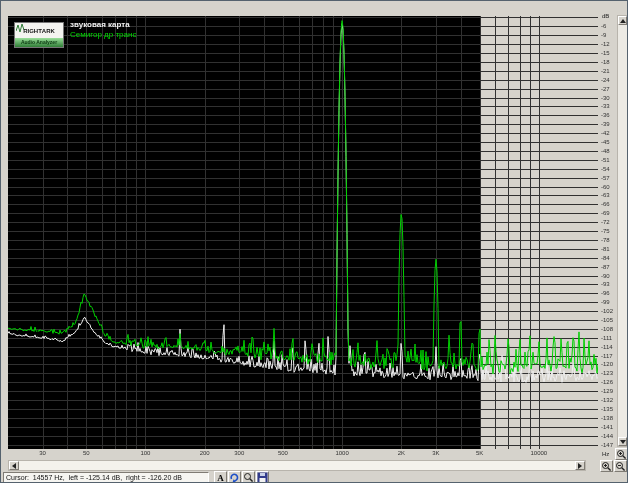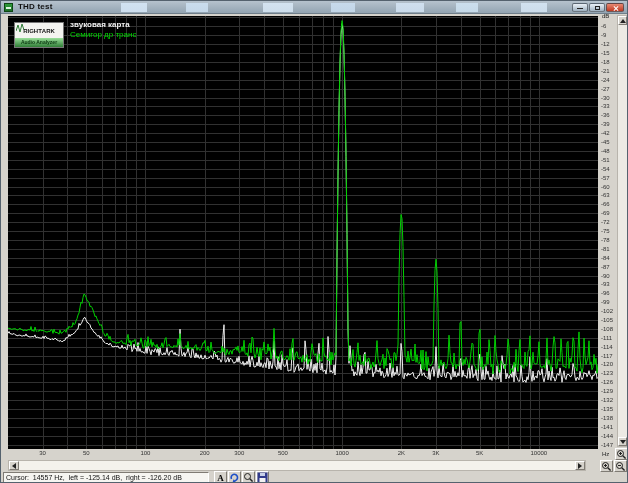--- a/index.html
+++ b/index.html
@@ -27,21 +27,21 @@
   .win-buttons{position:absolute;right:5px;top:2px;display:flex;gap:1px;}
   .wbtn{width:16px;height:9px;border:1px solid rgba(60,70,80,.7);border-radius:2px;background:linear-gradient(rgba(240,246,252,.9),rgba(160,178,194,.9));position:relative;}
   .wbtn.close{width:18px;background:linear-gradient(#e88a74,#c03a22);}
   .wbtn .bar{position:absolute;left:4px;top:4px;width:6px;height:1px;background:#222;}
   .wbtn .box{position:absolute;left:5px;top:2px;width:5px;height:4px;border:1px solid #222;}
   .wbtn .x1,.wbtn .x2{position:absolute;left:6px;top:1px;width:6px;height:1px;background:#fff;transform-origin:center;}
   .wbtn .x1{transform:translateY(3px) rotate(45deg);}
   .wbtn .x2{transform:translateY(3px) rotate(-45deg);}
 
   
-  .plot{position:absolute;left:7px;top:15px;width:590px;height:433px;background:#000;}
+  .plot{position:absolute;left:7px;top:15px;width:472px;height:433px;background:#000;}
   .plot svg{position:absolute;left:0;top:0;}
   .logo{position:absolute;left:6px;top:6px;width:50px;height:26px;border:1px solid #777;}
   .logo-top{height:15px;background:#f4f4f0;display:flex;align-items:center;justify-content:center;font-size:6px;font-weight:bold;color:#111;letter-spacing:0;}
   .logo-top svg{margin:0 1px;}
   .logo-bottom{height:9px;background:linear-gradient(#9adf9a,#2f7d36);font-size:5px;color:#0c3a12;text-align:center;line-height:9px;font-weight:bold;}
   .legend{position:absolute;left:62px;top:4px;}
   .leg1{font-size:8px;font-weight:bold;color:#f2f2f2;line-height:10px;}
   .leg2{font-size:8px;font-weight:normal;color:#00dd00;line-height:10px;}
 
   
@@ -78,36 +78,20 @@
   .b-a{left:213px;}
   .b-refresh{left:227px;}
   .b-mag{left:241px;}
   .b-save{left:255px;}
 </style>
 </head>
 <body>
 
 <div class="window">
 
-  <div class="titlebar">
-    <span class="app-icon"></span>
-    <span class="tb-title">THD test</span>
-    <span class="win-buttons">
-      <span class="wbtn">
-          <i class="bar"></i>
-        </span>
-      <span class="wbtn">
-          <i class="box"></i>
-        </span>
-      <span class="wbtn close">
-          <i class="x1"></i>
-          <i class="x2"></i>
-        </span>
-    </span>
-  </div>
 
   <div class="plot">
     <svg id="chart-svg" width="590" height="433">
         <line x1="0" y1="1.5" x2="590" y2="1.5" stroke="#313131" stroke-width="1" shape-rendering="crispEdges"></line>
         <line x1="0" y1="10.5" x2="590" y2="10.5" stroke="#313131" stroke-width="1" shape-rendering="crispEdges"></line>
         <line x1="0" y1="19.5" x2="590" y2="19.5" stroke="#313131" stroke-width="1" shape-rendering="crispEdges"></line>
         <line x1="0" y1="28.5" x2="590" y2="28.5" stroke="#313131" stroke-width="1" shape-rendering="crispEdges"></line>
         <line x1="0" y1="37.5" x2="590" y2="37.5" stroke="#313131" stroke-width="1" shape-rendering="crispEdges"></line>
         <line x1="0" y1="46.5" x2="590" y2="46.5" stroke="#313131" stroke-width="1" shape-rendering="crispEdges"></line>
         <line x1="0" y1="55.5" x2="590" y2="55.5" stroke="#313131" stroke-width="1" shape-rendering="crispEdges"></line>

